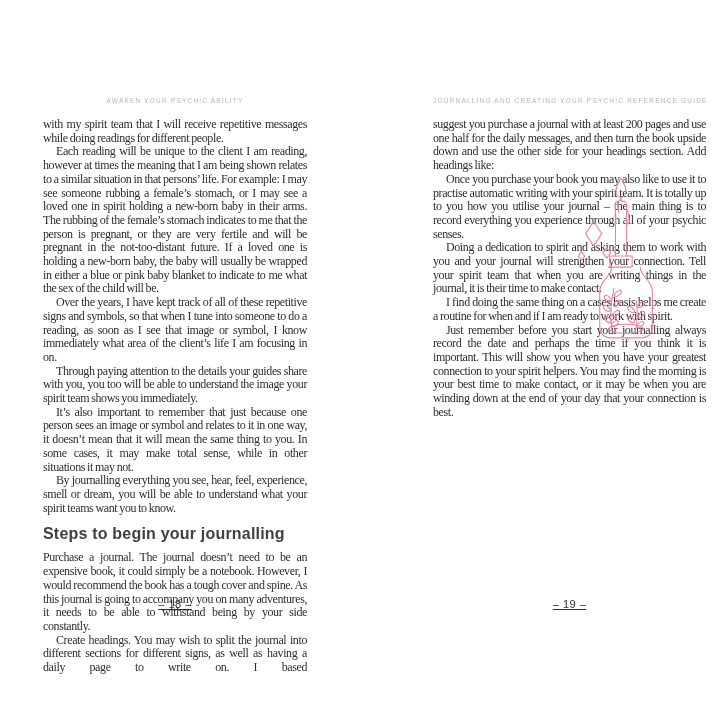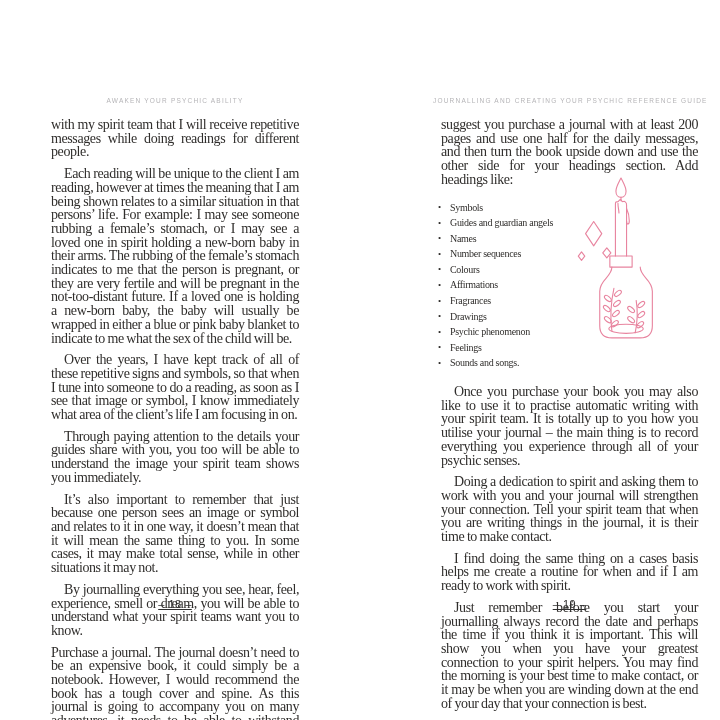--- a/index.html
+++ b/index.html
@@ -18,27 +18,27 @@
     font-family:"Liberation Sans", sans-serif;
     font-size:6.5px;
     letter-spacing:1.2px;
     color:#b5b4b7;
     text-align:center;
     white-space:nowrap;
     margin:0 0 14px 0;
   }
   .body-text {
     font-family:"Liberation Serif", serif;
-    font-size:14px;
+    font-size:12px;
     line-height:13.7px;
     letter-spacing:-0.4px;
     word-spacing:-0.5px;
     color:#302e2c;
     text-align:justify;
-    margin:8px;
+    margin:0;
   }
   .indent { text-indent:13px; }
   .cont   { text-align-last:justify; }
 
   .section-heading {
     font-family:"Liberation Sans", sans-serif;
     font-size:16px;
     font-weight:bold;
     letter-spacing:0.2px;
     color:#404040;
@@ -92,20 +92,21 @@
   <div class="page page-left">
     <div class="running-head">AWAKEN YOUR PSYCHIC ABILITY</div>
 
     <p class="body-text">with my spirit team that I will receive repetitive messages while doing readings for different people.</p>
     <p class="body-text indent">Each reading will be unique to the client I am reading, however at times the meaning that I am being shown relates to a similar situation in that persons’ life. For example: I may see someone rubbing a female’s stomach, or I may see a loved one in spirit holding a new-born baby in their arms. The rubbing of the female’s stomach indicates to me that the person is pregnant, or they are very fertile and will be pregnant in the not-too-distant future. If a loved one is holding a new-born baby, the baby will usually be wrapped in either a blue or pink baby blanket to indicate to me what the sex of the child will be.</p>
     <p class="body-text indent">Over the years, I have kept track of all of these repetitive signs and symbols, so that when I tune into someone to do a reading, as soon as I see that image or symbol, I know immediately what area of the client’s life I am focusing in on.</p>
     <p class="body-text indent">Through paying attention to the details your guides share with you, you too will be able to understand the image your spirit team shows you immediately.</p>
     <p class="body-text indent">It’s also important to remember that just because one person sees an image or symbol and relates to it in one way, it doesn’t mean that it will mean the same thing to you. In some cases, it may make total sense, while in other situations it may not.</p>
     <p class="body-text indent">By journalling everything you see, hear, feel, experience, smell or dream, you will be able to understand what your spirit teams want you to know.</p>
 
+    <h2 class="section-heading">Steps to begin your journalling</h2>
 
     <p class="body-text">Purchase a journal. The journal doesn’t need to be an expensive book, it could simply be a notebook. However, I would recommend the book has a tough cover and spine. As this journal is going to accompany you on many adventures, it needs to be able to withstand being by your side constantly.</p>
     <p class="body-text indent cont">Create headings. You may wish to split the journal into different sections for different signs, as well as having a daily page to write on. I based</p>
 
     <div class="page-number">– 18 –</div>
   </div>
 
   <div class="page page-right">
     <div class="running-head">JOURNALLING AND CREATING YOUR PSYCHIC REFERENCE GUIDE</div>
 
@@ -142,33 +143,20 @@
       <g>
         <path d="M62 124 C64 136 63 147 61 156"></path>
         <ellipse cx="67" cy="128" rx="4" ry="2" transform="rotate(-40 67 128)"></ellipse>
         <ellipse cx="57" cy="133" rx="4" ry="2" transform="rotate(40 57 133)"></ellipse>
         <ellipse cx="67" cy="138" rx="4" ry="2" transform="rotate(-40 67 138)"></ellipse>
         <ellipse cx="57" cy="143" rx="4" ry="2" transform="rotate(40 57 143)"></ellipse>
         <ellipse cx="66" cy="148" rx="4" ry="2" transform="rotate(-40 66 148)"></ellipse>
       </g>
     </svg>
 
-    <ul class="headings-list">
-      <li>Symbols</li>
-      <li>Guides and guardian angels</li>
-      <li>Names</li>
-      <li>Number sequences</li>
-      <li>Colours</li>
-      <li>Affirmations</li>
-      <li>Fragrances</li>
-      <li>Drawings</li>
-      <li>Psychic phenomenon</li>
-      <li>Feelings</li>
-      <li>Sounds and songs.</li>
-    </ul>
 
     <p class="body-text indent">Once you purchase your book you may also like to use it to practise automatic writing with your spirit team. It is totally up to you how you utilise your journal – the main thing is to record everything you experience through all of your psychic senses.</p>
     <p class="body-text indent">Doing a dedication to spirit and asking them to work with you and your journal will strengthen your connection. Tell your spirit team that when you are writing things in the journal, it is their time to make contact.</p>
     <p class="body-text indent">I find doing the same thing on a cases basis helps me create a routine for when and if I am ready to work with spirit.</p>
     <p class="body-text indent">Just remember before you start your journalling always record the date and perhaps the time if you think it is important. This will show you when you have your greatest connection to your spirit helpers. You may find the morning is your best time to make contact, or it may be when you are winding down at the end of your day that your connection is best.</p>
 
     <div class="page-number">– 19 –</div>
   </div>
 
 </div>

